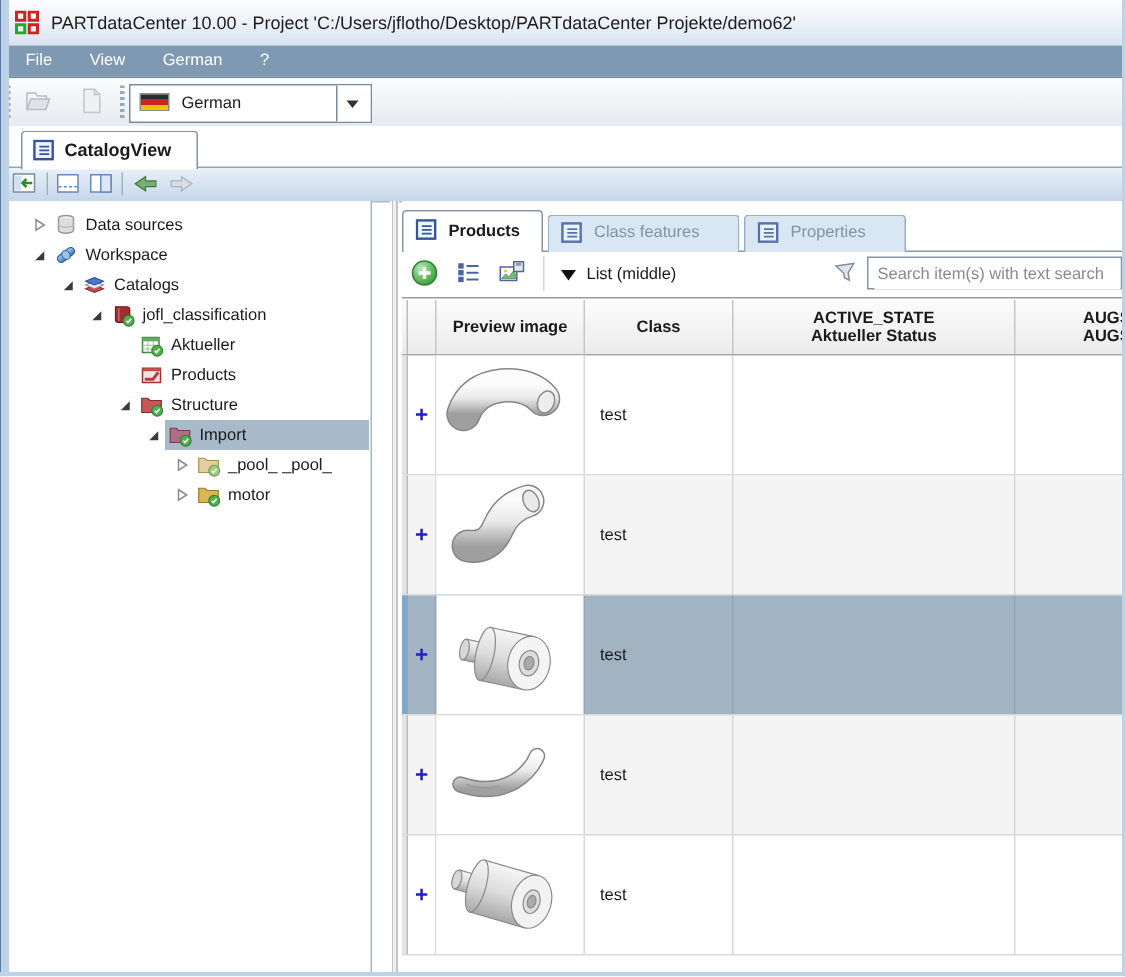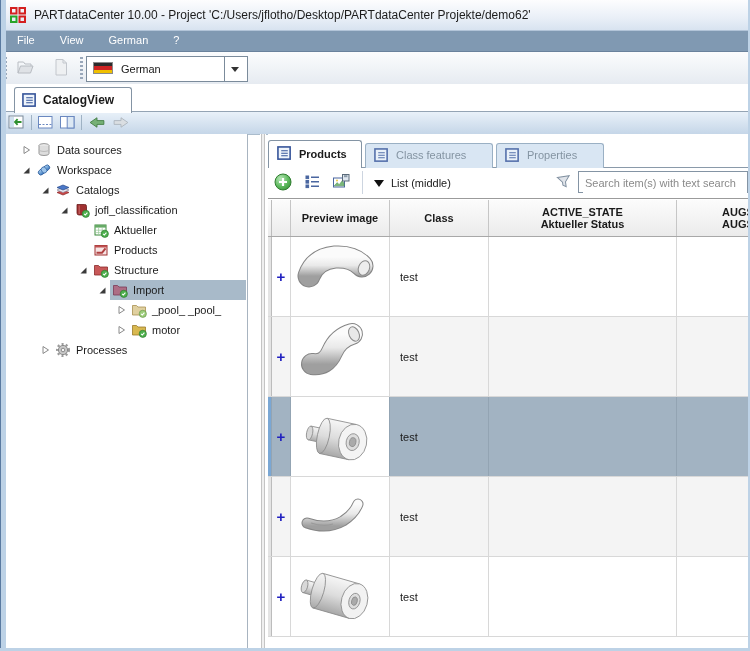--- a/index.html
+++ b/index.html
@@ -360,33 +360,20 @@
       <span class="t-icon" style="left:125px">
         <svg width="16" height="16" viewBox="0 0 16 16">
             <path d="M1.5,3.5 H5.5 L7,5 H14.5 V13 H1.5 Z" fill="#d8b850" stroke="#9a7a2a" stroke-width="0.8"></path>
             <circle cx="11.8" cy="11.8" r="3.6" fill="#4db04d" stroke="#2e7d2e" stroke-width="0.7"></circle>
             <path d="M10.2,11.8 L11.3,13 L13.4,10.6" stroke="#fff" stroke-width="1.1" fill="none"></path>
           </svg>
       </span>
       <span class="t-label" style="left:146px">motor</span>
     </div>
 
-    <div class="titem" style="top:206px">
-      <span class="t-arrow" style="left:33px"><svg width="12" height="12" viewBox="0 0 12 12">
-            <path d="M4,2.5 L9.5,6 L4,9.5 Z" fill="#fff" stroke="#8a8a8a"></path>
-          </svg></span>
-      <span class="t-icon" style="left:49px">
-        <svg width="16" height="16" viewBox="0 0 16 16">
-            <circle cx="8" cy="8" r="5.8" fill="none" stroke="#9a9a9a" stroke-width="2.4" stroke-dasharray="2 2.2"></circle>
-            <circle cx="8" cy="8" r="4.6" fill="#c8c8c8" stroke="#8a8a8a"></circle>
-            <circle cx="8" cy="8" r="1.8" fill="#f4f4f4" stroke="#8a8a8a"></circle>
-          </svg>
-      </span>
-      <span class="t-label" style="left:70px">Processes</span>
-    </div>
   </div>
 
   <div class="abs splitter"></div>
 
   <div class="abs right-panel">
 
     <div class="rp-tabs">
       <span class="rp-tabline"></span>
       <span class="rp-tab rp-tab-active">
         <span class="ricon"><svg width="15" height="15" viewBox="0 0 16 16">

